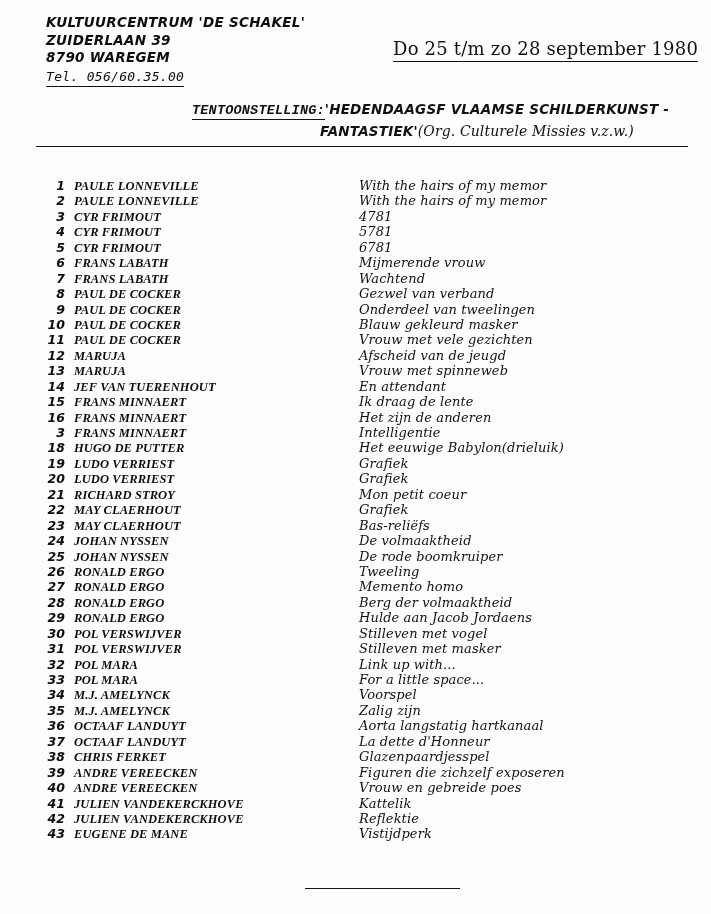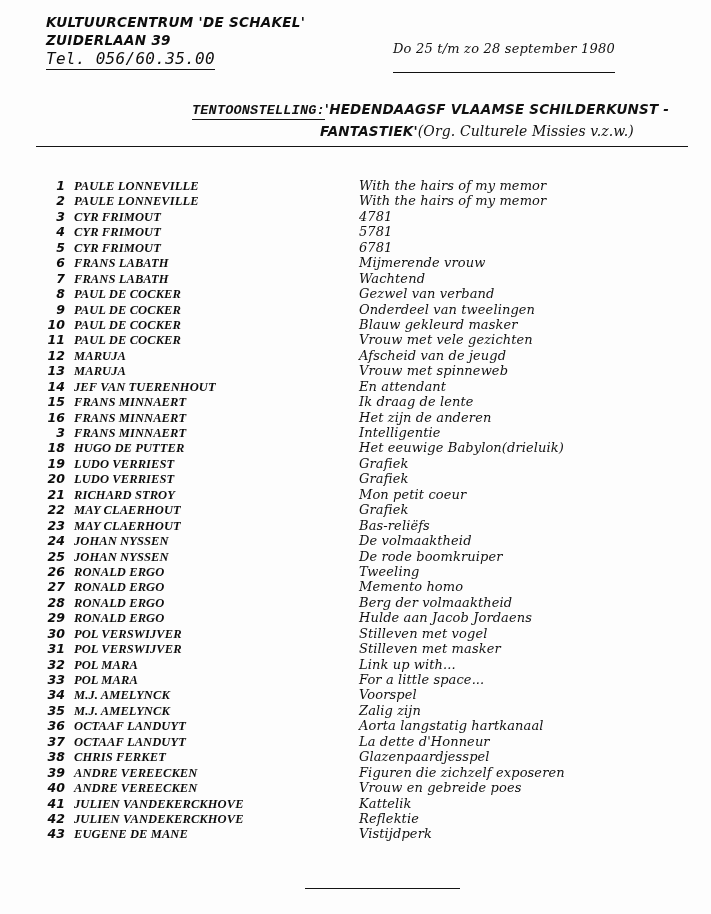--- a/index.html
+++ b/index.html
@@ -35,40 +35,39 @@
     font-weight: bold;
     font-size: 13.5px;
     letter-spacing: 0.3px;
     white-space: nowrap;
     color: #0d0d0d;
   }
   .venue-line.phone {
     font-family: "DejaVu Sans Mono", monospace;
     font-weight: normal;
     font-style: italic;
-    font-size: 16px;
+    font-size: 13px;
     display: inline-block;
     border-bottom: 1.4px solid #111;
     padding-bottom: 1px;
     margin-top: 1px;
   }
 
   .date-block {
     position: absolute;
     left: 393px;
     top: 38px;
   }
   .date-text {
     font-family: "DejaVu Serif", serif;
-    font-style: italic;
-    font-size: 13px;
+    font-size: 18px;
     white-space: nowrap;
     display: inline-block;
     border-bottom: 1.3px solid #111;
-    padding-bottom: 16px;
+    padding-bottom: 2px;
     letter-spacing: 0.2px;
   }
 
   
   .title-block {
     position: absolute;
     left: 192px;
     top: 100px;
     line-height: 19px;
   }
@@ -167,20 +166,21 @@
   }
 </style>
 </head>
 <body>
 
 <div class="page">
 
   <div class="venue-block">
     <div class="venue-line">KULTUURCENTRUM 'DE SCHAKEL'</div>
     <div class="venue-line">ZUIDERLAAN 39</div>
+    <div class="venue-line">8790 WAREGEM</div>
     <div><span class="venue-line phone">Tel. 056/60.35.00</span></div>
   </div>
 
   <div class="date-block">
     <span class="date-text">Do 25 t/m zo 28 september 1980</span>
   </div>
 
   <div class="title-block">
     <div class="title-line1">
       <span class="title-kicker">TENTOONSTELLING:</span><span class="title-main">'HEDENDAAGSF VLAAMSE SCHILDERKUNST -</span>

